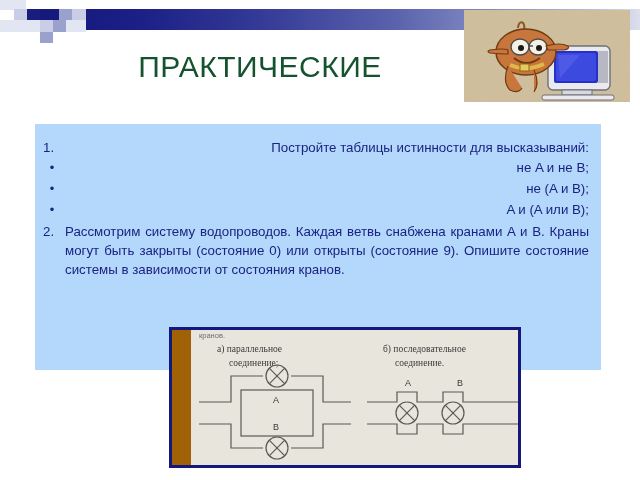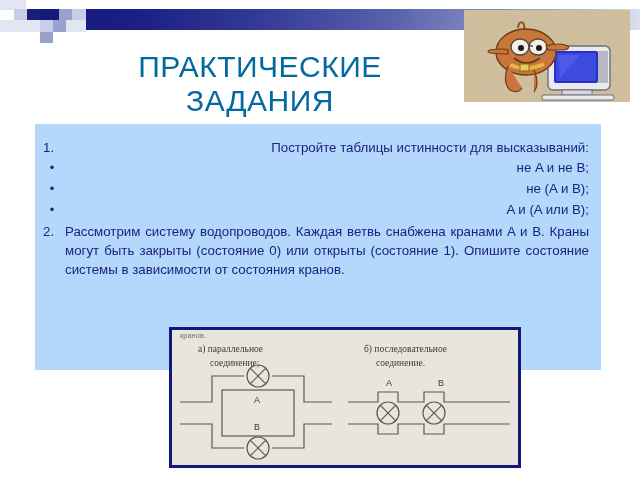--- a/index.html
+++ b/index.html
@@ -34,21 +34,21 @@
   .sq-mid      { background: #9aa1cc; }
   .sq-light    { background: #c9cde6; }
   .sq-pale     { background: #e2e5f2; }
 
   
   #page-title {
     position: absolute;
     left: 60px; top: 50px;
     width: 400px;
     text-align: center;
-    color: #0369a1;
+    color: #14532d;
     font-size: 30px;
     line-height: 34px;
     letter-spacing: 0.5px;
   }
 
   
   #clipart {
     position: absolute;
     left: 464px; top: 10px;
     width: 166px; height: 92px;
@@ -101,23 +101,24 @@
     font-size: 13px;
     line-height: 21px;
   }
 
   
   #diagram-frame {
     position: absolute;
     left: 169px; top: 327px;
     width: 352px; height: 141px;
     border: 3px solid #14187a;
-    background: #ec4899;
+    background: #a16207;
     box-sizing: border-box;
     overflow: hidden;
+    padding-left: 19px;
   }
   #diagram-frame svg { display: block; }
   .dg-label {
     font-family: "Liberation Serif", serif;
     font-size: 9.5px;
     fill: #3a3a38;
   }
   .dg-letter {
     font-family: "Liberation Sans", sans-serif;
     font-size: 9px;
@@ -142,21 +143,20 @@
   <div class="band-sq sq-light" style="left:72px; top:9px;  width:14px; height:11px;"></div>
   <div class="band-sq sq-pale" style="left:0px;  top:20px; width:40px; height:12px;"></div>
   <div class="band-sq sq-light" style="left:40px; top:20px; width:13px; height:12px;"></div>
   <div class="band-sq sq-mid" style="left:53px; top:20px; width:13px; height:12px;"></div>
   <div class="band-sq sq-pale" style="left:66px; top:20px; width:20px; height:12px;"></div>
   <div class="band-sq sq-mid" style="left:40px; top:32px; width:13px; height:11px;"></div>
 </div>
 
 <div id="page-title">
   <div>ПРАКТИЧЕСКИЕ</div>
-  <div>ЗАДАНИЯ</div>
 </div>
 
 <div id="clipart">
   <svg width="166" height="92" viewBox="0 0 166 92" xmlns="http://www.w3.org/2000/svg">
     <defs>
       <filter id="grain" x="0" y="0" width="100%" height="100%">
         <feTurbulence type="fractalNoise" baseFrequency="0.9" numOctaves="3" result="n"></feTurbulence>
         <feColorMatrix in="n" type="saturate" values="0"></feColorMatrix>
         <feComponentTransfer>
             <feFuncA type="linear" slope="0.22"></feFuncA>
@@ -212,21 +212,21 @@
       <span class="bullet-dot">•</span>
       <span class="task-body nojust">не (A и B);</span>
     </div>
     <div class="bullet-row">
       <span class="bullet-dot">•</span>
       <span class="task-body nojust">A и (A или B);</span>
     </div>
 
     <div class="task-row" style="margin-top:2px;">
       <span class="task-num">2.</span>
-      <span class="task-body">Рассмотрим систему водопроводов. Каждая ветвь снабжена кранами A и B. Краны могут быть закрыты (состояние 0) или открыты (состояние 1). Опишите состояние системы в зависимости от состояния кранов.</span>
+      <span class="task-body">Рассмотрим систему водопроводов. Каждая ветвь снабжена кранами A и B. Краны могут быть закрыты (состояние 0) или открыты (состояние 9). Опишите состояние системы в зависимости от состояния кранов.</span>
     </div>
 
   </div>
 </div>
 
 <div id="diagram-frame">
   <svg width="346" height="135" viewBox="0 0 346 135" xmlns="http://www.w3.org/2000/svg">
     <rect x="0" y="0" width="346" height="135" fill="#ece9e0"></rect>
     <rect x="0" y="0" width="346" height="135" fill="#e3dfd3" opacity="0.35"></rect>
 

